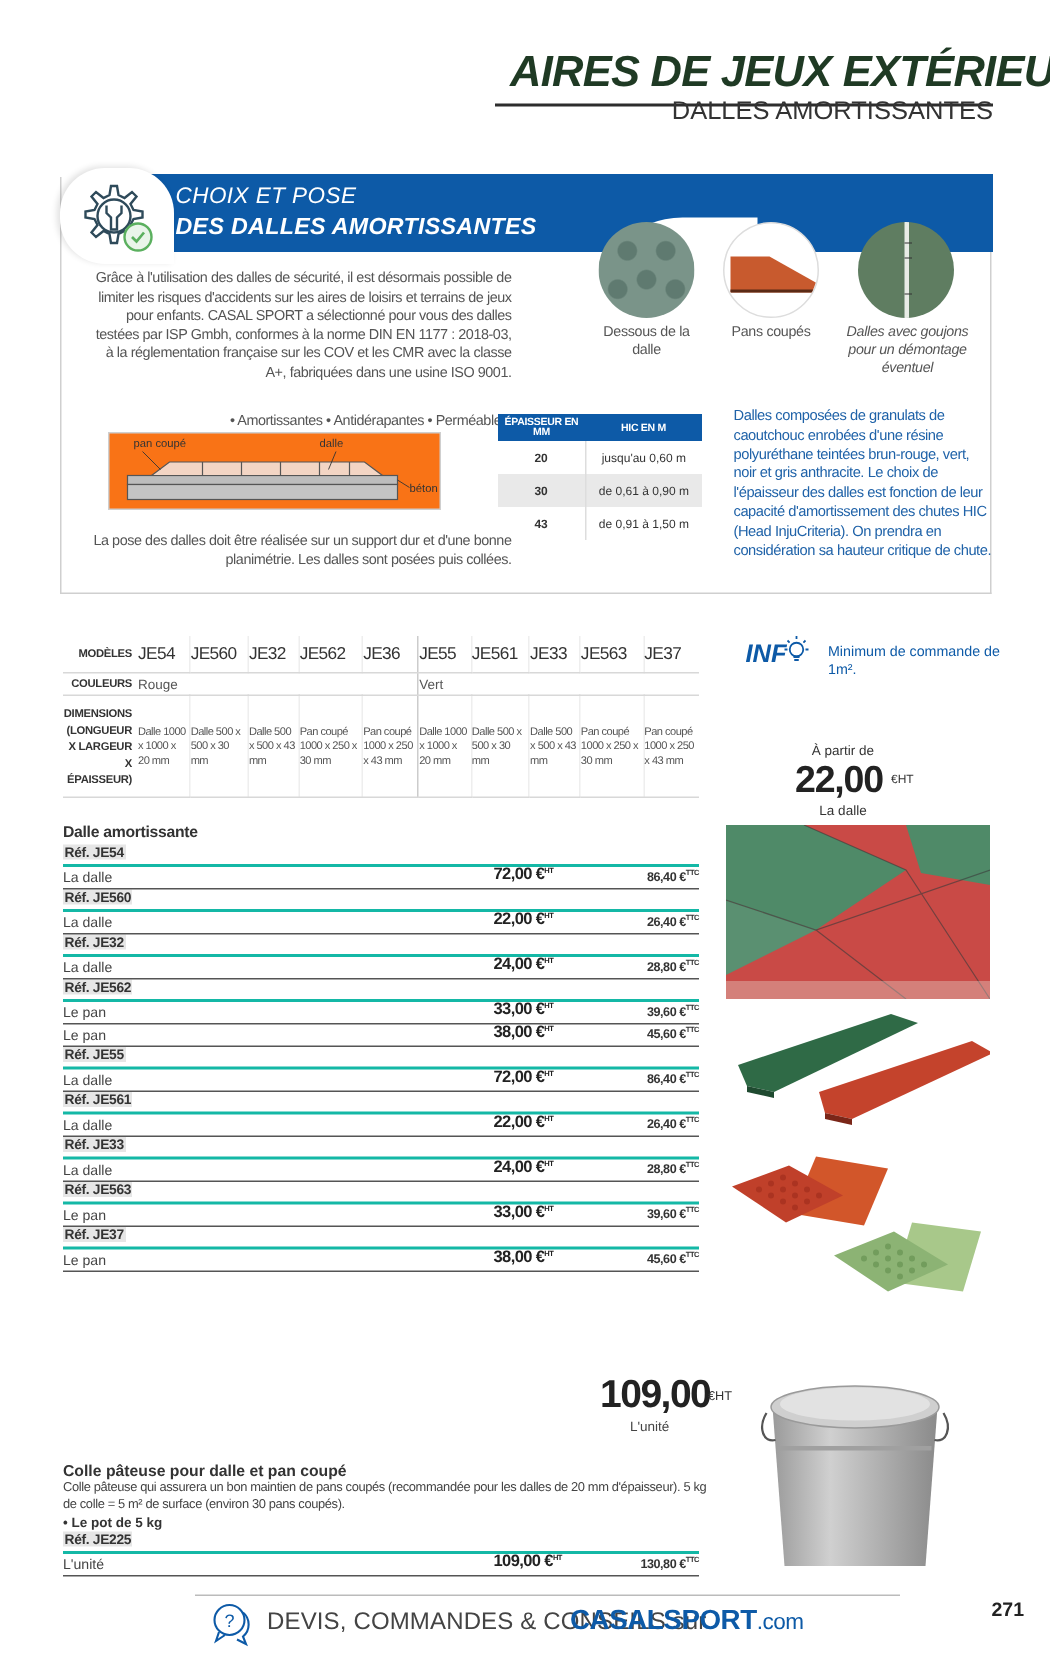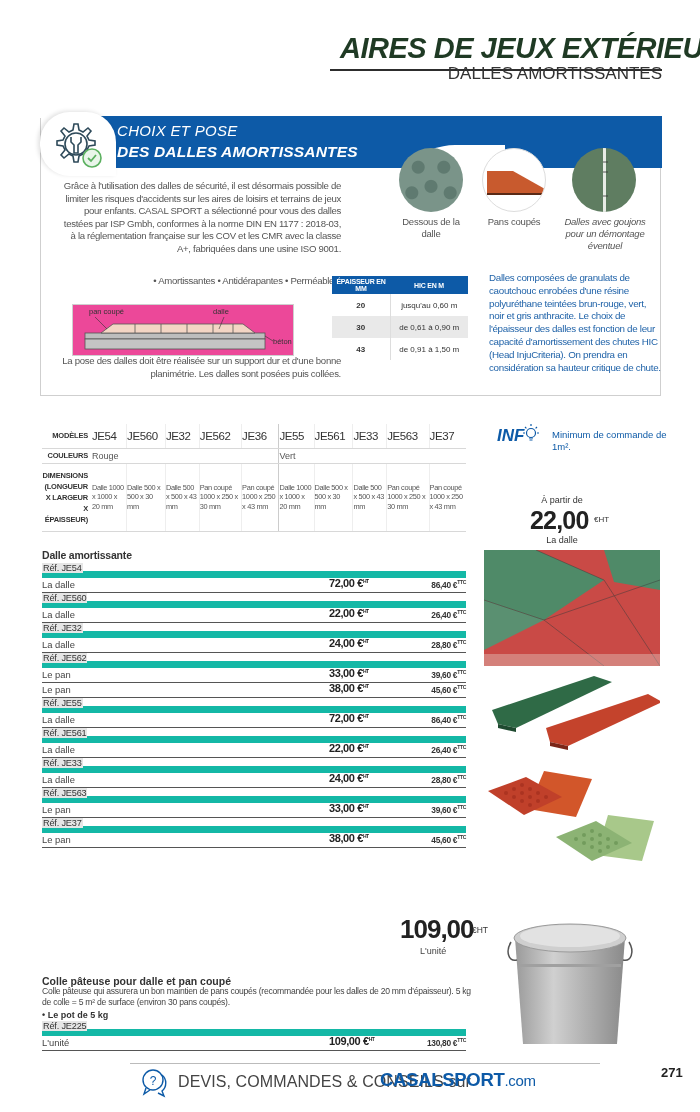--- a/index.html
+++ b/index.html
@@ -20,21 +20,21 @@
   #info-banner-curve { left: 395px; top: 145px; width: 110px; height: 60px; background: #ffffff; border-radius: 60px 0 0 0; }
   #icon-tab { left: 40px; top: 112px; width: 76px; height: 64px; background: #fff; border-radius: 30px 30px 0 30px; box-shadow: -2px -1px 4px rgba(0,0,0,0.12); }
   #gear-icon { left: 48px; top: 120px; width: 60px; height: 52px; }
   #info-title-1 { left: 117px; top: 122px; color: #fff; font-size: 15px; font-style: italic; letter-spacing: 0.3px; }
   #info-title-2 { left: 117px; top: 143px; color: #fff; font-size: 15.5px; font-weight: bold; font-style: italic; letter-spacing: 0.2px; }
 
   .para { font-size: 9.6px; line-height: 12.6px; color: #555; letter-spacing: -0.3px; text-align: right; }
   #info-para { left: 61px; top: 180px; width: 280px; }
   #info-bullets { left: 61px; top: 275px; width: 280px; }
 
-  #diagram { left: 72px; top: 304px; width: 222px; height: 52px; border: 1px solid #cfcfcf; background: #ec4899; }
+  #diagram { left: 72px; top: 288px; width: 222px; height: 52px; border: 1px solid #cfcfcf; background: #f97316; }
   #pose-para { left: 61px; top: 355px; width: 280px; }
 
   
   .feat-circle { width: 64px; height: 64px; border-radius: 50%; border: 1px solid #ddd; overflow: hidden; }
   #feat-1 { left: 399px; top: 148px; background: radial-gradient(circle at 30% 30%, #5f7a70 0 6px, transparent 7px), radial-gradient(circle at 70% 30%, #5f7a70 0 6px, transparent 7px), radial-gradient(circle at 50% 60%, #5f7a70 0 6px, transparent 7px), radial-gradient(circle at 20% 70%, #5f7a70 0 6px, transparent 7px), radial-gradient(circle at 80% 70%, #5f7a70 0 6px, transparent 7px), #7a9489; border: none; }
   #feat-2 { left: 482px; top: 148px; background: #fff; }
   #feat-3 { left: 572px; top: 148px; background: #5f7d61; border: none; }
   .feat-cap { font-size: 9.5px; line-height: 12px; color: #555; text-align: center; letter-spacing: -0.2px; }
   #feat-cap-1 { left: 395px; top: 216px; width: 72px; }
   #feat-cap-2 { left: 478px; top: 216px; width: 72px; }
@@ -63,21 +63,21 @@
   #bulb-icon { left: 520px; top: 423px; width: 22px; height: 22px; }
   #inf-text { left: 552px; top: 429px; width: 130px; font-size: 9.5px; line-height: 11.5px; color: #0d5aa7; }
   #from-label { left: 520px; top: 495px; width: 84px; text-align: center; font-size: 9px; color: #333; }
   #from-price { left: 530px; top: 506px; font-size: 25px; font-weight: bold; color: #222; letter-spacing: -0.8px; }
   #from-unit { left: 594px; top: 515px; font-size: 8px; color: #333; }
   #from-per { left: 520px; top: 535px; width: 84px; text-align: center; font-size: 9px; color: #333; }
 
   
   #list-title { left: 42px; top: 549px; font-size: 10.5px; font-weight: bold; color: #333; letter-spacing: -0.2px; }
   .pl { left: 42px; width: 424px; }
-  .pl-ref { height: 15px; border-bottom: 7px solid #14b8a6; font-size: 9.2px; font-weight: normal; color: #333; letter-spacing: -0.2px; }
+  .pl-ref { height: 15px; border-bottom: 2px solid #14b8a6; font-size: 9.2px; font-weight: bold; color: #333; letter-spacing: -0.2px; }
   .pl-ref span { background: #e6e6e6; padding: 0 1px; }
   .pl-row { height: 15px; border-bottom: 1.5px solid #555; font-size: 9.4px; color: #444; position: relative; }
   .pl-row .lbl { position: absolute; left: 0; top: 1px; }
   .pl-row .ht { position: absolute; left: 287px; top: -1px; font-size: 11px; font-weight: bold; color: #222; letter-spacing: -0.4px; }
   .pl-row .ht sup, .pl-row .ttc sup { font-size: 5px; vertical-align: 4px; }
   .pl-row .ttc { position: absolute; right: 0; top: 1px; font-size: 8.4px; font-weight: bold; color: #333; letter-spacing: -0.3px; }
 
   
   #img-tiles { left: 484px; top: 550px; width: 176px; height: 116px; overflow: hidden; background: #c94a46; }
   #img-edges { left: 484px; top: 672px; width: 176px; height: 80px; }

